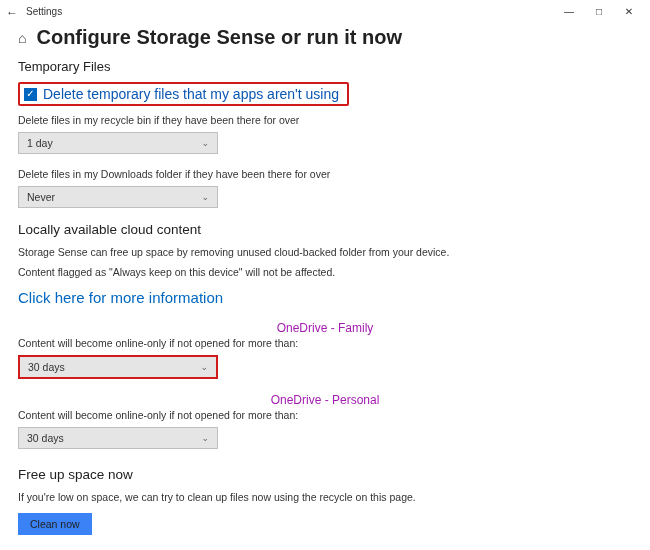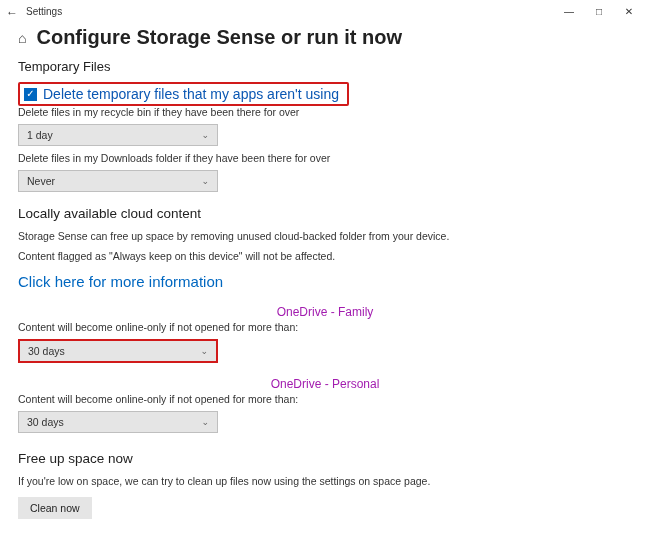--- a/index.html
+++ b/index.html
@@ -18,35 +18,35 @@
   .home-icon { font-size: 14px; color: #333; }
   .page-title { font-size: 20px; font-weight: 700; color: #222; }
   .section-title { font-size: 13px; font-weight: 400; color: #222; margin: 8px 0 8px 0; }
   .section-title.big { font-size: 13.5px; margin-top: 14px; }
   .hl-row { display: inline-flex; align-items: center; gap: 6px; border: 2px solid #d11a1a; padding: 2px 8px 2px 4px; border-radius: 2px; }
   .checkbox {
     width: 13px; height: 13px; background: #0067c0; display: flex; align-items: center; justify-content: center;
     color: #fff; font-size: 10px; line-height: 1; cursor: pointer;
   }
   .chk-label { font-size: 14px; color: #0a57b3; }
-  .field-label { font-size: 10.5px; color: #333; margin-top: 0; }
+  .field-label { font-size: 10.5px; color: #333; margin-top: 8px; }
   .select {
     margin-top: 6px; width: 200px; height: 22px; border: 1px solid #bfbfbf;
     display: flex; align-items: center; justify-content: space-between;
     padding: 0 8px; font-size: 10.5px; color: #333; background: #e5e5e5; cursor: pointer;
   }
   .select .chev { font-size: 9px; color: #666; }
   .select.hl { border: 2px solid #d11a1a; width: 200px; height: 24px; }
   .desc { font-size: 10.5px; color: #333; margin-top: 4px; line-height: 1.5; }
   .link { color: #0067c0; font-size: 15px; margin-top: 8px; display: inline-block; cursor: pointer; }
   .sub-heading { font-size: 12px; font-weight: 400; color: #a21caf; margin-top: 14px; text-align: center; }
   .sub-desc { font-size: 10.5px; color: #333; margin-top: 2px; }
   .button {
     margin-top: 8px; display: inline-flex; align-items: center; justify-content: center;
-    background: #e5e5e5; border: 0; padding: 5px 12px; font-size: 10.5px; color: #222; cursor: pointer;
+    background: #3b82f6; border: 0; padding: 5px 12px; font-size: 10.5px; color: #222; cursor: pointer;
   }
   .spacer { height: 6px; }
 </style>
 </head>
 <body>
 
 <div class="titlebar">
   <div class="titlebar-left">
     <span class="back-arrow">←</span>
     <span>Settings</span>
@@ -102,16 +102,16 @@
 
   <div class="sub-heading">OneDrive - Personal</div>
   <div class="sub-desc">Content will become online-only if not opened for more than:</div>
   <div class="select">
     <span>30 days</span>
     <span class="chev">⌄</span>
   </div>
 
   
   <div class="section-title big" style="margin-top:18px">Free up space now</div>
-  <div class="desc">If you're low on space, we can try to clean up files now using the settings on space page.</div>
+  <div class="desc">If you're low on space, we can try to clean up files now using the recycle on this page.</div>
   <button class="button">Clean now</button>
 
 </div>
 
 </body></html>

